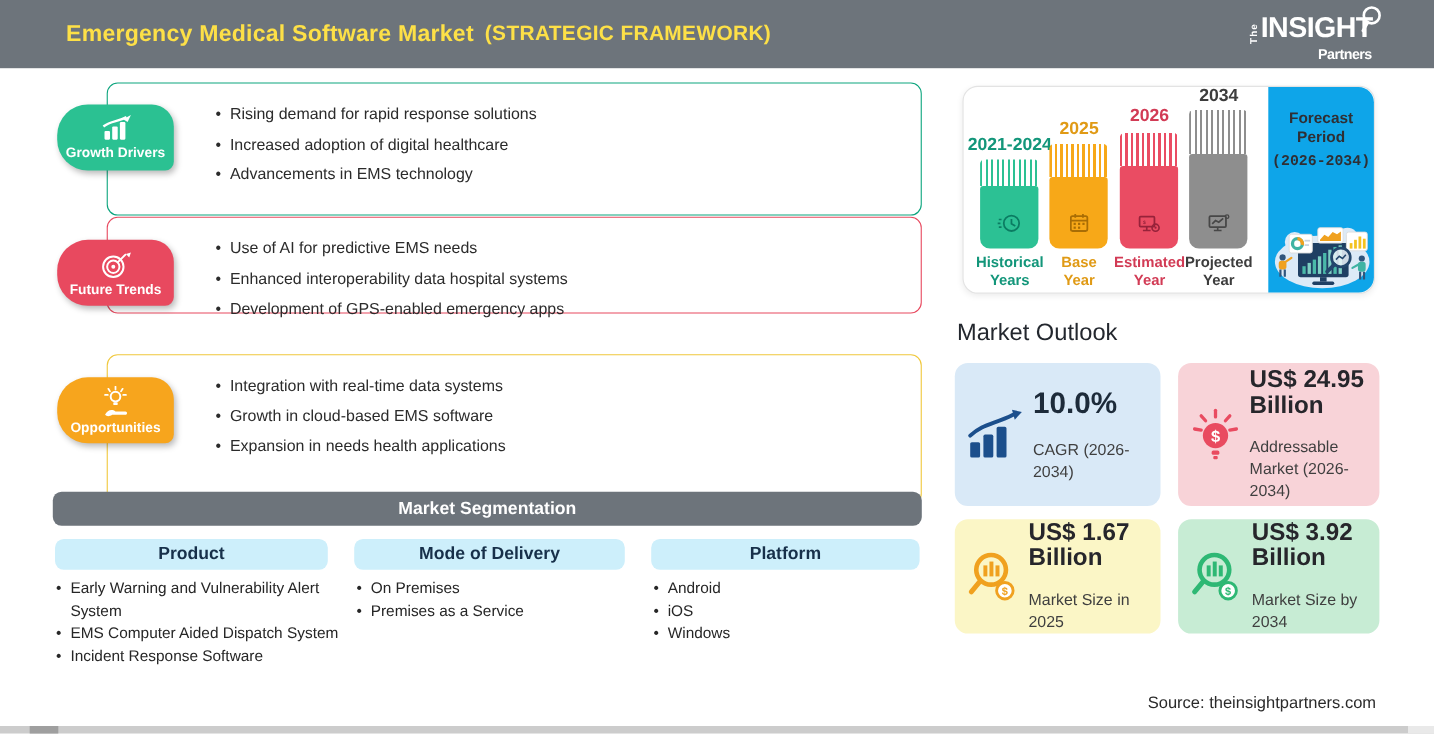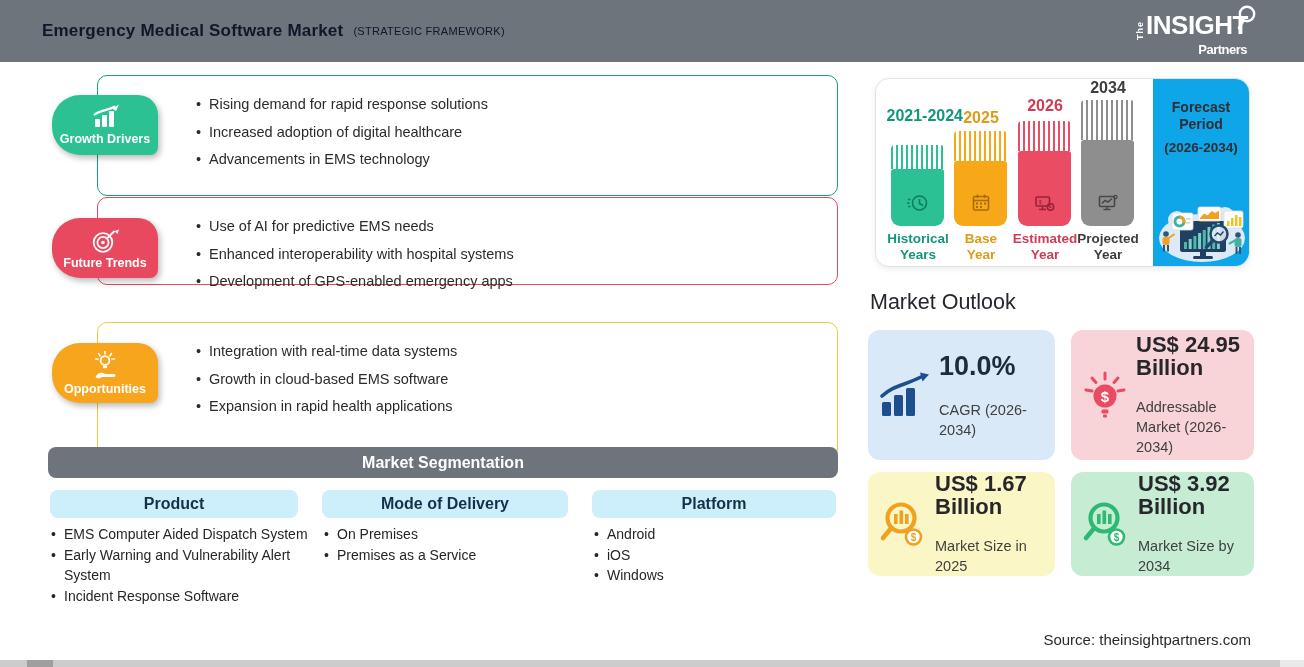--- a/index.html
+++ b/index.html
@@ -2,22 +2,22 @@
 <html><head>
 <meta charset="utf-8">
 <style>
   html,body{margin:0;padding:0;}
   .canvas{position:relative;width:1304px;height:667px;background:#ffffff;overflow:hidden;
           font-family:"Liberation Sans","DejaVu Sans",sans-serif;}
 
   
   .header{position:absolute;left:0;top:0;width:1304px;height:62px;background:#6d747b;
           display:flex;align-items:center;}
-  .header-title{margin-left:42px;font-size:17px;font-weight:bold;color:#0f172a;letter-spacing:.2px;}
-  .header-subtitle{margin-left:10px;font-size:11px;font-weight:400;color:#0f172a;letter-spacing:.3px;}
+  .header-title{margin-left:60px;font-size:21px;font-weight:bold;color:#fde047;letter-spacing:.2px;}
+  .header-subtitle{margin-left:10px;font-size:19px;font-weight:700;color:#fde047;letter-spacing:.3px;}
   .logo{position:absolute;right:56px;top:12px;display:flex;align-items:flex-start;color:#fff;}
   .logo-the{writing-mode:vertical-rl;transform:rotate(180deg);font-size:9px;font-weight:bold;
             letter-spacing:1px;height:27px;margin-top:1px;margin-right:1px;}
   .logo-main{position:relative;font-size:26px;font-weight:bold;line-height:26px;letter-spacing:-.5px;}
   .logo-mag{position:absolute;right:-10px;top:-8px;}
   .logo-partners{font-size:13px;font-weight:bold;text-align:right;margin-top:-1px;padding-right:1px;}
 
   
   .driver-box{position:absolute;left:97px;width:741px;background:#fff;border:1.3px solid var(--c);
               border-radius:10px;box-sizing:border-box;}
@@ -47,37 +47,37 @@
   .seg-list li::before{content:"\2022";position:absolute;left:1px;}
   .seg-list-0{left:50px;width:258px;} .seg-list-1{left:323px;width:245px;} .seg-list-2{left:593px;width:240px;}
 
   
   .tl-card{position:absolute;left:875px;top:78px;width:373px;height:187px;background:#fff;
            border:1px solid #e3e3e3;border-radius:14px;box-shadow:0 2px 6px rgba(0,0,0,.08);}
   .tl-forecast{position:absolute;right:0;top:0;width:96px;height:100%;background:#0ea5e9;
                border-radius:0 14px 14px 0;text-align:center;box-sizing:border-box;padding-top:20px;
                color:#2f2f34;}
   .tl-fc-line{font-size:14px;font-weight:bold;line-height:17px;}
-  .tl-fc-range{font-size:13.5px;font-weight:bold;margin-top:7px;}
+  .tl-fc-range{font-size:13.5px;font-weight:bold;margin-top:7px;font-family:Liberation Mono, monospace;}
   .tl-illu{position:absolute;left:2px;bottom:3px;}
   .tl-bar{position:absolute;width:53px;}
   .tl-bar-0{left:15px;top:66px;height:81px;}
   .tl-bar-1{left:78px;top:52px;height:95px;}
   .tl-bar-2{left:142px;top:42px;height:105px;}
   .tl-bar-3{left:205px;top:21px;height:126px;}
   .tl-stripes{position:absolute;top:0;left:0;right:0;border-radius:4px 4px 0 0;
               background:repeating-linear-gradient(90deg,var(--c) 0 2px,#ffffff 2px 5px);}
   .tl-bar-0 .tl-stripes{height:24px;} .tl-bar-1 .tl-stripes{height:30px;}
   .tl-bar-2 .tl-stripes{height:30px;} .tl-bar-3 .tl-stripes{height:40px;}
   .tl-solid{position:absolute;left:0;right:0;bottom:0;background:var(--c);border-radius:3px 3px 9px 9px;}
   .tl-bar-0 .tl-solid{top:24px;} .tl-bar-1 .tl-solid{top:30px;}
   .tl-bar-2 .tl-solid{top:30px;} .tl-bar-3 .tl-solid{top:40px;}
   .tl-bar-icon{position:absolute;left:50%;transform:translateX(-50%);bottom:12px;}
   .tl-year{position:absolute;width:90px;text-align:center;font-size:16px;font-weight:bold;color:var(--c);}
-  .tl-year-0{left:-3px;top:28px;text-align:right;} .tl-year-1{left:60px;top:30px;}
+  .tl-year-0{left:-3px;top:44px;} .tl-year-1{left:60px;top:30px;}
   .tl-year-2{left:124px;top:18px;} .tl-year-3{left:187px;top:0px;}
   .tl-label{position:absolute;top:152px;width:90px;text-align:center;font-size:13.5px;font-weight:bold;
             line-height:16px;color:var(--c);}
   .tl-label-0{left:-3px;text-align:center;} .tl-label-1{left:60px;} .tl-label-2{left:124px;} .tl-label-3{left:187px;}
   .tl-label span{display:block;}
 
   
   .mo-title{position:absolute;left:870px;top:290px;font-size:21.5px;font-weight:normal;color:#23272e;}
   .mo-card{position:absolute;border-radius:12px;background:var(--c);display:flex;align-items:center;
            padding-left:11px;padding-right:6px;box-sizing:border-box;gap:8px;}
@@ -132,40 +132,40 @@
       <rect x="21" y="7" width="5" height="16" rx="1" fill="#fff"></rect>
       <path d="M6,11 C13,5.5 19,7 27,2.5" stroke="#fff" stroke-width="2.2" fill="none"></path>
       <path d="M24,4.5 L31,0.5 L28,7 Z" fill="#fff"></path>
     </svg>
     <span class="pill-label">Growth Drivers</span>
   </div>
 
   <div class="driver-box box-1" style="--c: #e8495f;">
     <ul class="driver-list">
       <li>Use of AI for predictive EMS needs</li>
-      <li>Enhanced interoperability with hospital systems</li>
+      <li>Enhanced interoperability data hospital systems</li>
       <li>Development of GPS-enabled emergency apps</li>
     </ul>
   </div>
   <div class="pill pill-1" style="--c: #e8495f;">
     <svg width="30" height="27" viewBox="0 0 30 27">
       <circle cx="13" cy="15.5" r="9.3" fill="none" stroke="#fff" stroke-width="1.8"></circle>
       <circle cx="13" cy="15.5" r="5.6" fill="none" stroke="#fff" stroke-width="1.8"></circle>
       <circle cx="13" cy="15.5" r="1.8" fill="#fff"></circle>
       <line x1="16.5" y1="12" x2="24.5" y2="4" stroke="#fff" stroke-width="1.8"></line>
       <path d="M24.5,4 l4.5,-1.5 -1.5,4.5 z" fill="#fff"></path>
     </svg>
     <span class="pill-label">Future Trends</span>
   </div>
 
   <div class="driver-box box-2" style="--c: #f0c83c;">
     <ul class="driver-list">
       <li>Integration with real-time data systems</li>
       <li>Growth in cloud-based EMS software</li>
-      <li>Expansion in rapid health applications</li>
+      <li>Expansion in needs health applications</li>
     </ul>
   </div>
   <div class="pill pill-2" style="--c: #f7a51d;">
     <svg width="30" height="29" viewBox="0 0 30 29">
       <line x1="15" y1="0.5" x2="15" y2="3" stroke="#fff" stroke-width="1.6" stroke-linecap="round"></line>
       <line x1="8.5" y1="2.5" x2="10" y2="4.8" stroke="#fff" stroke-width="1.6" stroke-linecap="round"></line>
       <line x1="21.5" y1="2.5" x2="20" y2="4.8" stroke="#fff" stroke-width="1.6" stroke-linecap="round"></line>
       <line x1="5.5" y1="8" x2="8" y2="8" stroke="#fff" stroke-width="1.6" stroke-linecap="round"></line>
       <line x1="24.5" y1="8" x2="22" y2="8" stroke="#fff" stroke-width="1.6" stroke-linecap="round"></line>
       <circle cx="15" cy="9.5" r="4.4" fill="none" stroke="#fff" stroke-width="1.8"></circle>
@@ -175,22 +175,22 @@
     <span class="pill-label">Opportunities</span>
   </div>
 
   <div class="seg-bar">Market Segmentation</div>
 
   <div class="seg-hdr seg-hdr-0">Product</div>
   <div class="seg-hdr seg-hdr-1">Mode of Delivery</div>
   <div class="seg-hdr seg-hdr-2">Platform</div>
 
   <ul class="seg-list seg-list-0">
+    <li>Early Warning and Vulnerability Alert System</li>
     <li>EMS Computer Aided Dispatch System</li>
-    <li>Early Warning and Vulnerability Alert System</li>
     <li>Incident Response Software</li>
   </ul>
   <ul class="seg-list seg-list-1">
     <li>On Premises</li>
     <li>Premises as a Service</li>
   </ul>
   <ul class="seg-list seg-list-2">
     <li>Android</li>
     <li>iOS</li>
     <li>Windows</li>

